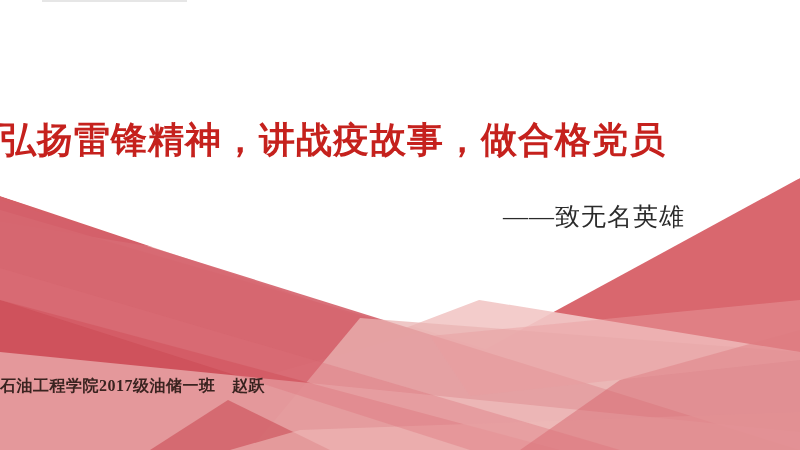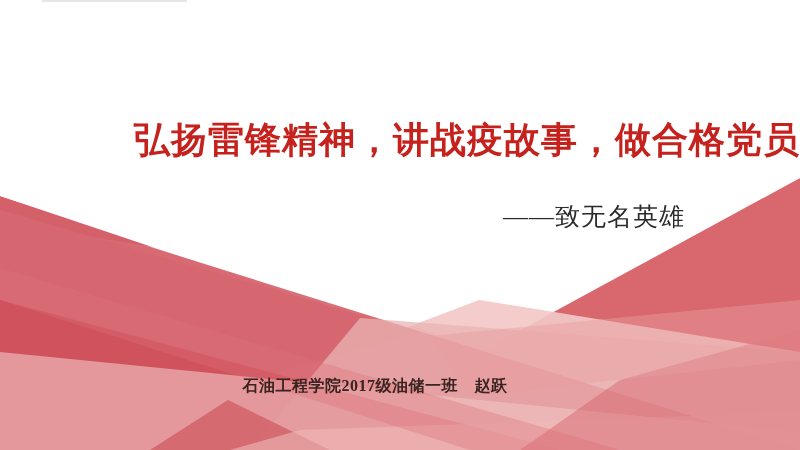--- a/index.html
+++ b/index.html
@@ -29,21 +29,21 @@
     top: 0px;
     width: 145px;
     height: 2px;
     background: #e6e6e6;
   }
   .title {
     position: absolute;
     left: 0;
     top: 118px;
     width: 800px;
-    text-align: right;
+    text-align: left;
     color: #c5211d;
     font-size: 36px;
     font-weight: bold;
     letter-spacing: 1px;
     font-family: "Liberation Serif", "DejaVu Serif", serif;
     white-space: nowrap;
     line-height: 1.25;
   }
   .subtitle {
     position: absolute;
@@ -60,21 +60,21 @@
     font-family: "Liberation Serif", "DejaVu Serif", serif;
     white-space: nowrap;
   }
   .byline {
     position: absolute;
     left: 0;
     top: 376px;
     width: 800px;
     padding-right: 50px;
     box-sizing: border-box;
-    text-align: center;
+    text-align: left;
     color: #3a2320;
     font-size: 16px;
     font-weight: bold;
     letter-spacing: 0.5px;
     font-family: "Liberation Serif", "DejaVu Serif", serif;
     white-space: nowrap;
   }
 </style>
 </head>
 <body>

